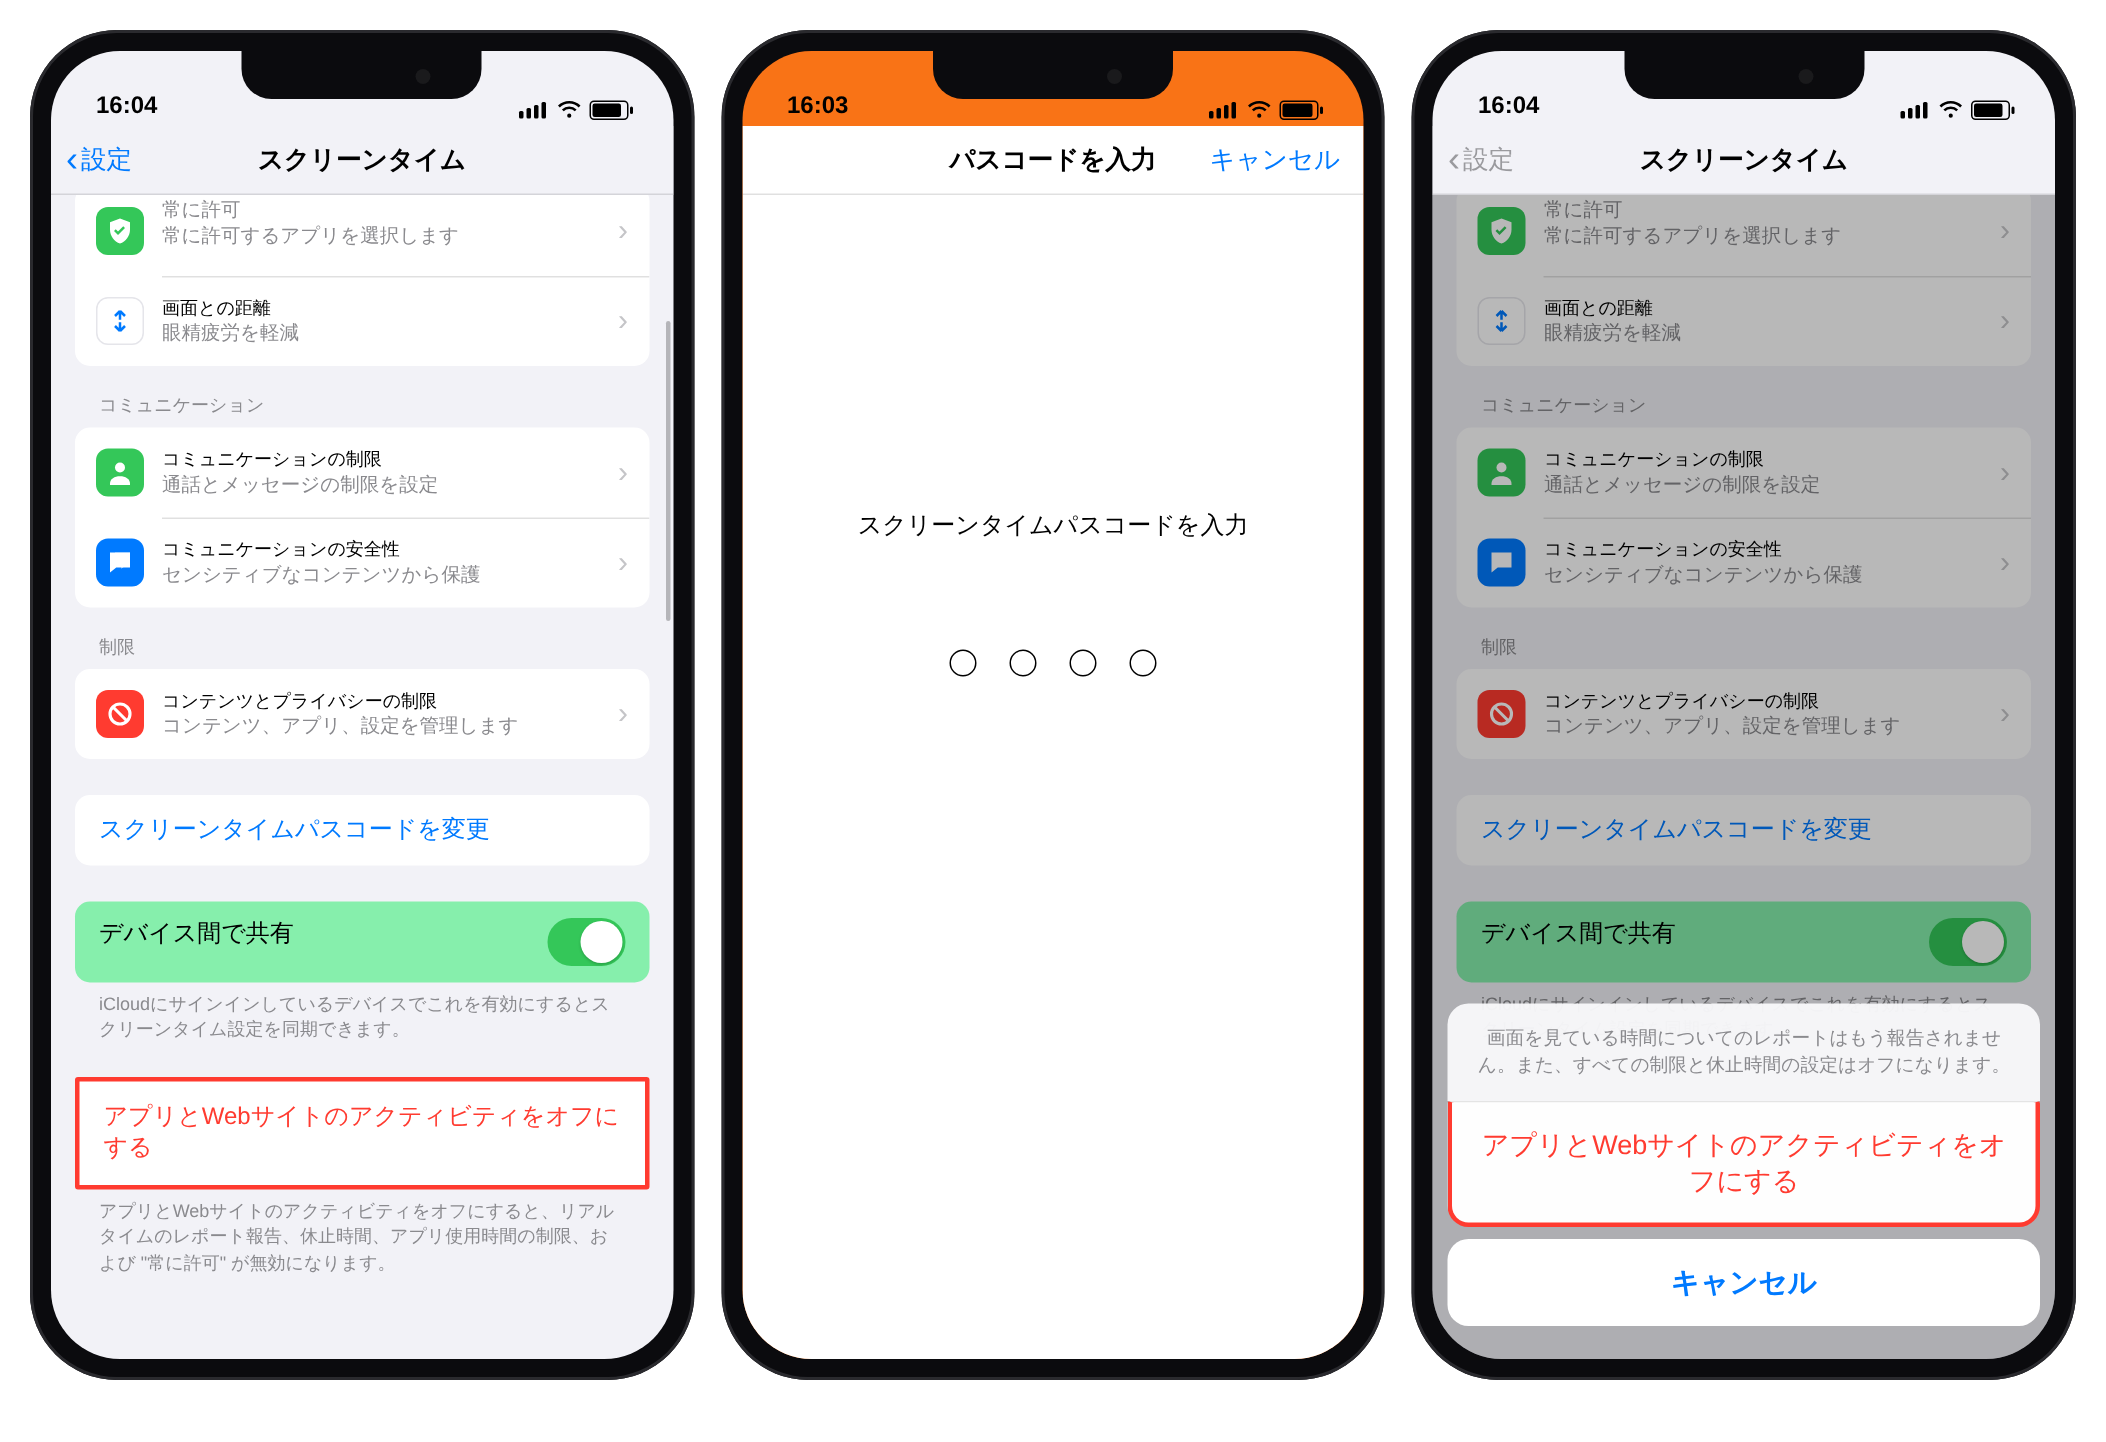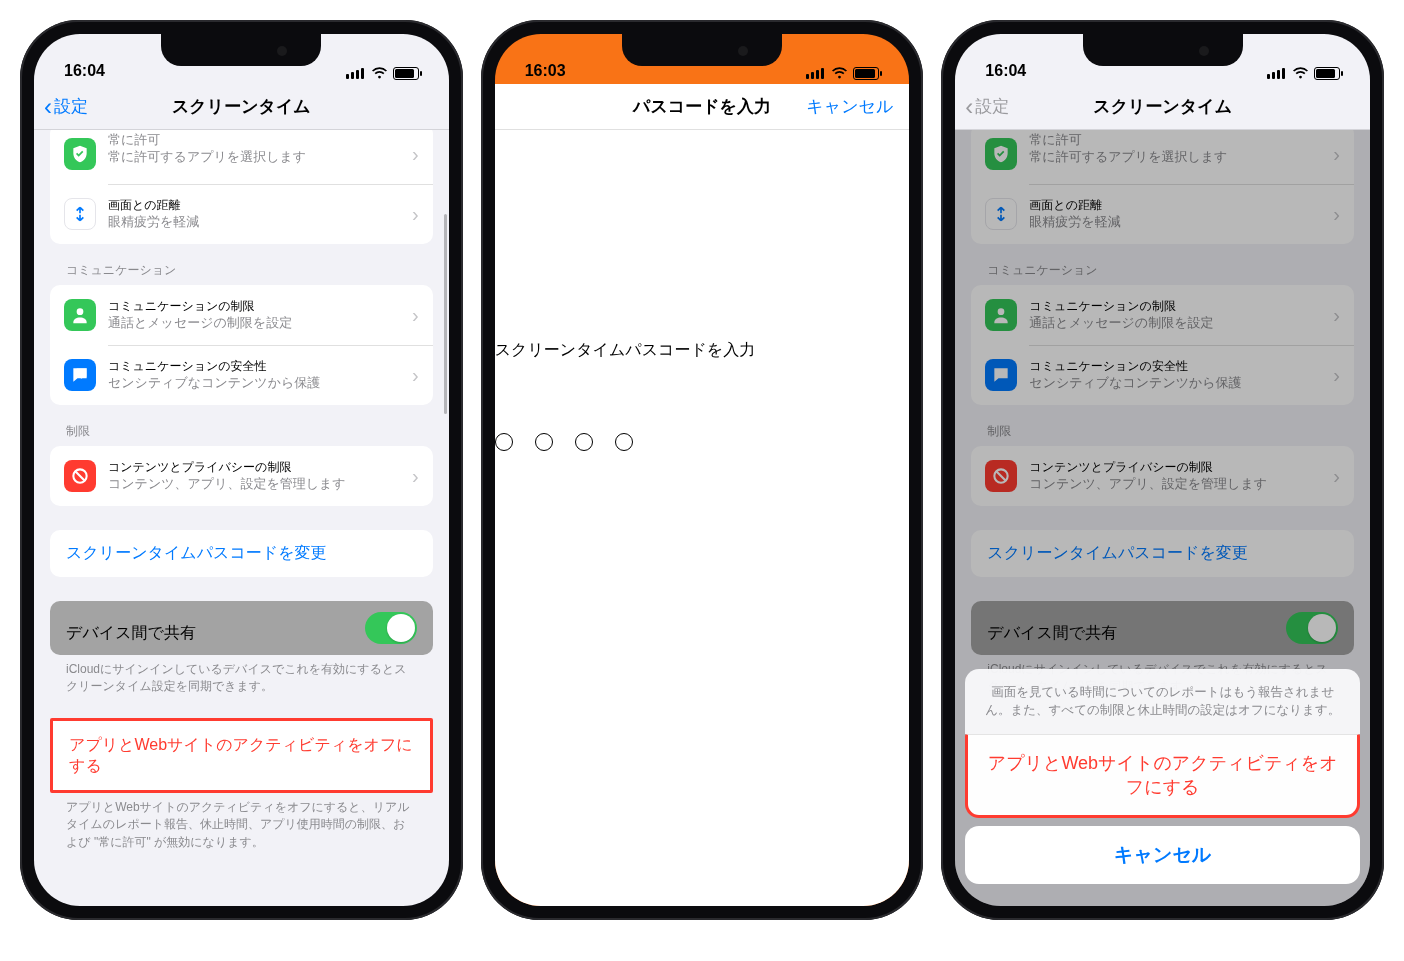--- a/index.html
+++ b/index.html
@@ -145,28 +145,28 @@
     }
     .link-row {
       background: #fff;
       border-radius: 10px;
       margin: 24px 16px 0;
       padding: 13px 16px;
       font-size: 16px;
       color: #007aff;
     }
     .toggle-row {
-      background: #a3a3a3;
+      background: #86efac;
       border-radius: 10px;
       margin: 24px 16px 0;
       padding: 11px 16px;
       font-size: 16px;
       color: #000;
       display: flex;
-      align-items: flex-end;
+      align-items: flex-start;
       justify-content: space-between;
     }
     .switch {
       width: 52px; height: 32px;
       background: #34c759;
       border-radius: 16px;
       position: relative;
     }
     .switch::after {
       content: "";
@@ -191,20 +191,21 @@
       border-radius: 2px;
     }
     
     .passcode-wrap {
       background: #fff;
       height: 100%;
     }
     .pc-body {
       display: flex;
       flex-direction: column;
+      align-items: center;
       padding-top: 210px;
       gap: 32px;
     }
     .pc-prompt { font-size: 16px; color: #000; font-weight: 500; }
     .pc-dots { display: flex; gap: 22px; margin-top: 40px; }
     .pc-dot {
       width: 18px; height: 18px;
       border: 1.5px solid #000;
       border-radius: 50%;
     }

